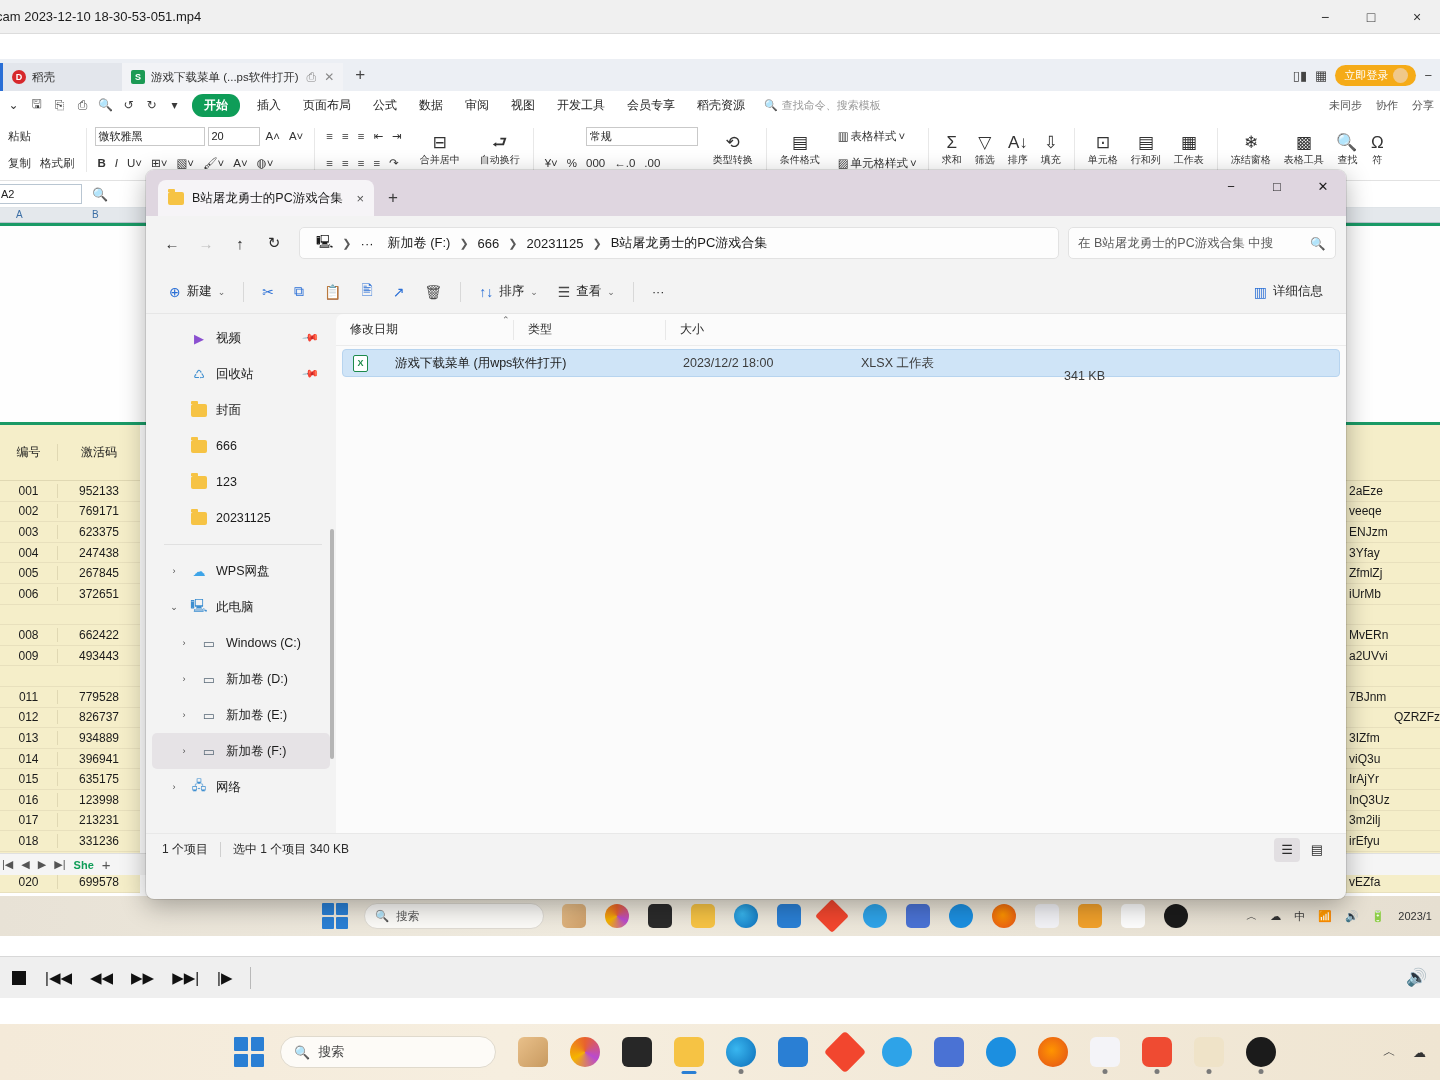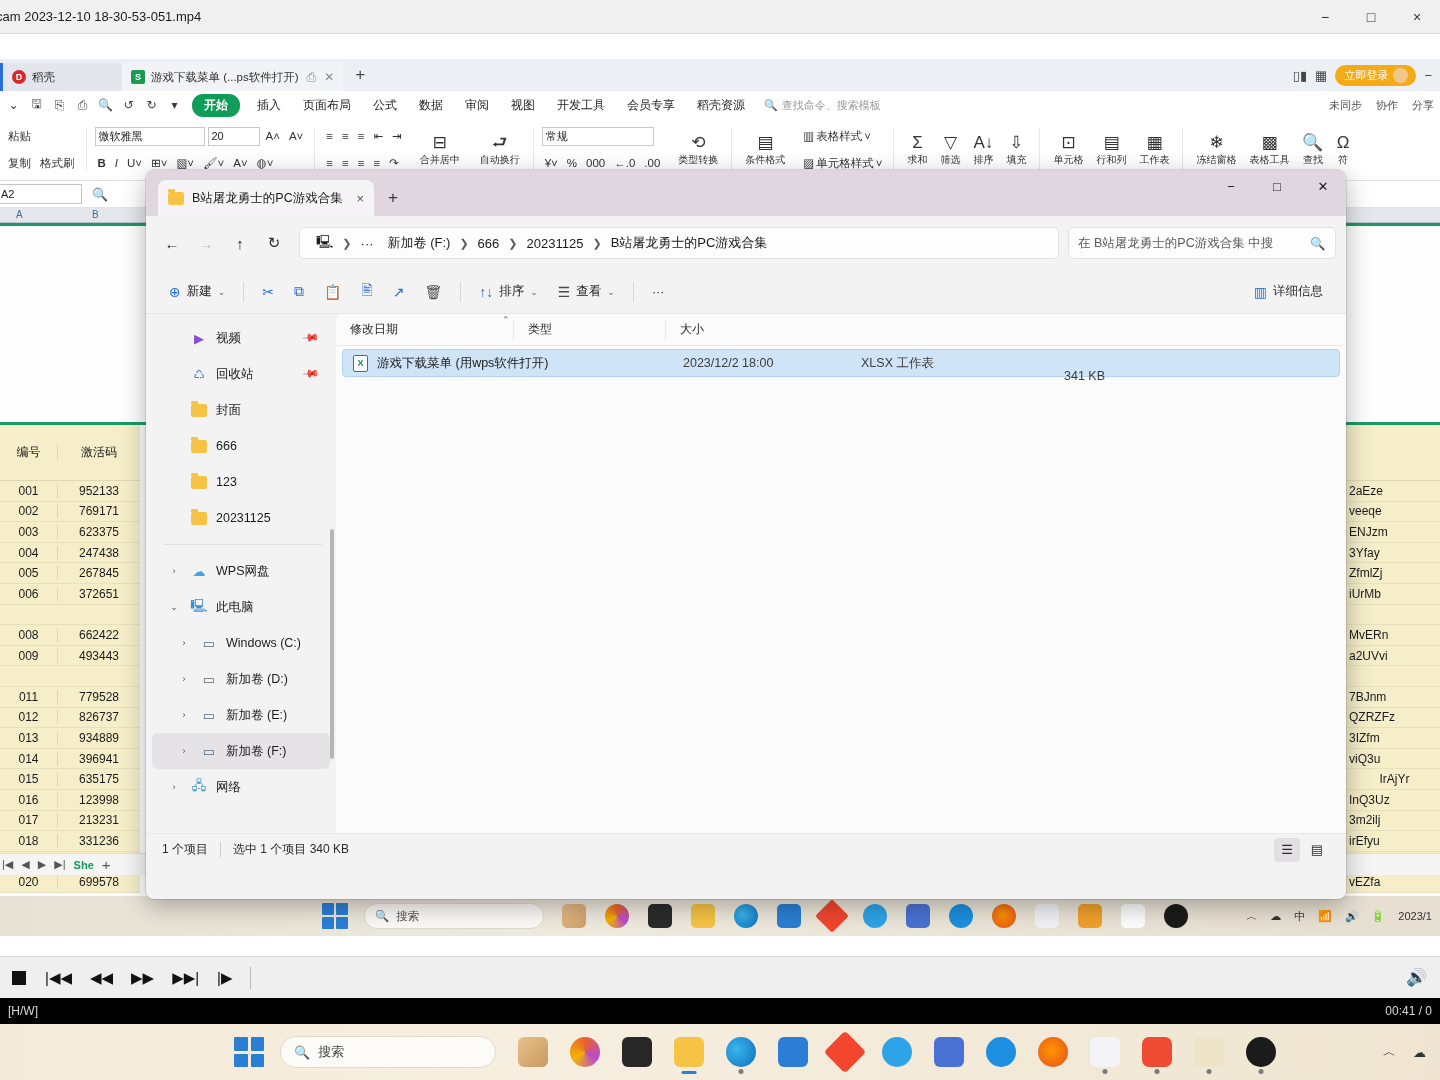--- a/index.html
+++ b/index.html
@@ -74,21 +74,21 @@
     background: #fff; border-bottom: 1px solid #e2e2e2;
     display: flex; align-items: center;
   }
   .rgrp { display: flex; flex-direction: column; justify-content: center; height: 58px; padding: 0 5px; }
   .rrow { display: flex; align-items: center; gap: 3px; height: 27px; }
   .rbtn { font-size: 11.5px; color: #333; padding: 2px 3px; white-space: nowrap; display:flex; align-items:center; gap:2px;}
   .rbig { display:flex; flex-direction:column; align-items:center; font-size:10px; color:#333; padding:0 5px; white-space:nowrap; }
   .rbig .gl { font-size: 17px; line-height: 20px; }
   .fontbox { border:1px solid #c9c9c9; height:19px; width:110px; font-size:11px; display:flex; align-items:center; padding:0 3px; color:#222;}
   .sizebox { border:1px solid #c9c9c9; height:19px; width:52px; font-size:11px; display:flex; align-items:center; padding:0 3px; color:#222;}
-  .selbox { border:1px solid #c9c9c9; height:19px; width:112px; font-size:11px; display:flex; align-items:center; padding:0 3px; color:#222;}
+  .selbox { border:1px solid #c9c9c9; height:19px; width:112px; font-size:11px; display:flex; align-items:center; padding:0 3px; color:#222;margin-left:44px;}
   .rsep { width:1px; height:44px; background:#e8e8e8; margin:0 3px; }
 
   .wps-formula {
     position: absolute; left: 0; top: 147px; width: 1440px; height: 27px;
     background: #fff; border-bottom: 1px solid #dfe4e8; display: flex; align-items: center;
   }
   .namebox { border:1px solid #b9c6d2; height:20px; width:86px; margin-left:-4px; font-size:11px; display:flex; align-items:center; padding:0 4px; color:#222; background:#fff;}
   .fx { font-size:13px; color:#3a6ea5; margin-left:10px; }
 
   .grid-colhdr {
@@ -249,21 +249,21 @@
 
   .filerow {
     height:28px; margin:3px 6px 0 6px; border-radius:4px; display:flex; align-items:center;
     font-size:12.5px; color:#1b1b1b; background:#cfe4f7; border:1px solid #b7d4ef;
   }
   .xls-ico {
     width:15px; height:17px; background:#fff; border:1px solid #1d8a4c; border-radius:2px;
     display:flex; align-items:center; justify-content:center; color:#1d8a4c; font-size:9px; font-weight:bold;
     margin-left:10px; flex:none;
   }
-  .fr-name { padding-left:9px; overflow:hidden; white-space:nowrap; }
+  .fr-name { padding-left:27px; overflow:hidden; white-space:nowrap; }
   .fr-cell { color:#3c3c3c; overflow:hidden; white-space:nowrap; }
 
   .exp-statusbar {
     height:32px; background:#f3f3f3; display:flex; align-items:center; padding:0 16px;
     font-size:12px; color:#2b2b2b; gap:12px; border-top:1px solid #e8e8e8;
   }
   .sb-div { width:1px; height:15px; background:#cfcfcf; }
   .sb-right { margin-left:auto; display:flex; align-items:center; gap:4px; }
   .view-btn { width:26px; height:24px; border-radius:4px; display:flex; align-items:center; justify-content:center; font-size:13px; color:#2a2a2a; }
   .view-btn.act { background:#e2dfe2; }
@@ -631,30 +631,30 @@
             <div class="cellrow">
               <span class="c2" style="text-align: left; padding-left: 4px;">a2UVvi</span>
             </div>
             <div class="cellrow">
               <span class="c2" style="text-align: left; padding-left: 4px;"></span>
             </div>
             <div class="cellrow">
               <span class="c2" style="text-align: left; padding-left: 4px;">7BJnm</span>
             </div>
             <div class="cellrow">
-              <span class="c2" style="text-align: left; padding-left: 4px;">QZRZFz</span>
+              <span class="c2" style="text-align: right; padding-left: 4px;">QZRZFz</span>
             </div>
             <div class="cellrow">
               <span class="c2" style="text-align: left; padding-left: 4px;">3IZfm</span>
             </div>
             <div class="cellrow">
               <span class="c2" style="text-align: left; padding-left: 4px;">viQ3u</span>
             </div>
             <div class="cellrow">
-              <span class="c2" style="text-align: center; padding-left: 4px;">IrAjYr</span>
+              <span class="c2" style="text-align: left; padding-left: 4px;">IrAjYr</span>
             </div>
             <div class="cellrow">
               <span class="c2" style="text-align: left; padding-left: 4px;">InQ3Uz</span>
             </div>
             <div class="cellrow">
               <span class="c2" style="text-align: left; padding-left: 4px;">3m2ilj</span>
             </div>
             <div class="cellrow">
               <span class="c2" style="text-align: left; padding-left: 4px;">irEfyu</span>
             </div>
@@ -725,24 +725,20 @@
     <div class="pb-stop"></div>
     <span class="pb-btn">|◀◀</span>
     <span class="pb-btn">◀◀</span>
     <span class="pb-btn">▶▶</span>
     <span class="pb-btn">▶▶|</span>
     <span class="pb-btn">|▶</span>
     <span class="pb-sep"></span>
     <span class="pb-vol">🔊</span>
   </div>
 
-  <div class="player-status">
-    <span>[H/W]</span>
-    <span class="ps-time">00:41 / 0</span>
-  </div>
 
   <div class="host-taskbar">
     <div class="ht-start">
         <i></i>
         <i></i>
         <i></i>
         <i></i>
       </div>
     <div class="ht-search">
       <span>🔍</span>

